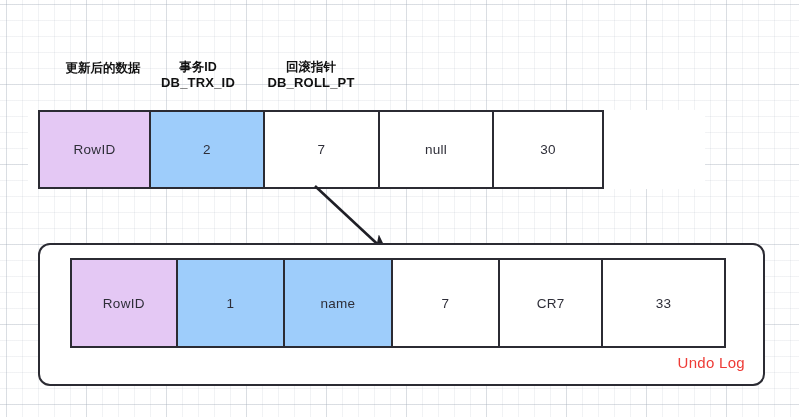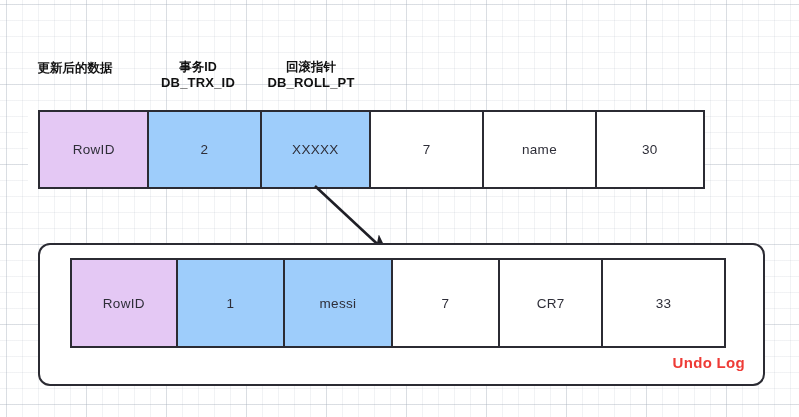--- a/index.html
+++ b/index.html
@@ -59,21 +59,21 @@
     position: absolute;
     text-align: center;
     font-size: 12px;
     color: #111111;
     line-height: 15px;
     font-weight: bold;
     white-space: nowrap;
   }
   .col-note .cn-cn { display: block; font-size: 12.5px; }
   .col-note .cn-en { display: block; font-size: 13px; letter-spacing: 0.2px; }
-  #note-data { left: 20px;  top: 61px;  width: 110px; }
+  #note-data { left: 48px;  top: 61px;  width: 110px; }
   #note-trx  { left: 141px; top: 60px;  width: 114px; }
   #note-roll { left: 252px; top: 60px;  width: 118px; }
 
   
   .record-table {
     position: absolute;
     display: flex;
     box-sizing: border-box;
     background: #ffffff;
   }
@@ -113,21 +113,21 @@
     border: 2.5px solid #2b2b33;
     border-radius: 12px;
     background: #ffffff;
   }
   #undo-label {
     position: absolute;
     right: 18px;
     bottom: 13px;
     color: #ee3b36;
     font-size: 15px;
-    font-weight: bold;
+    font-weight: normal;
     letter-spacing: 0.3px;
     text-align: center;
   }
 
   
   #table-undo { left: 60px; top: 258px; width: 666px; height: 90px; }
   #table-undo .c0 { width: 111px; }
   #table-undo .c1 { width: 113px; }
   #table-undo .c2 { width: 113px; }
   #table-undo .c3 { width: 113px; }
@@ -162,41 +162,40 @@
   </div>
 
   <div class="col-note" id="note-trx">
     <span class="cn-cn">事务ID</span>
     <span class="cn-en">DB_TRX_ID</span>
   </div>
 
   <div class="record-table" id="table-main">
     <div class="cell c0 purple">RowID</div>
     <div class="cell c1 blue">2</div>
-    <div class="cell c2 blue">XXXXX</div>
     <div class="cell c3">7</div>
-    <div class="cell c4">name</div>
+    <div class="cell c4">null</div>
     <div class="cell c5">30</div>
   </div>
 
   <svg id="arrow-svg" viewBox="0 0 120 100" xmlns="http://www.w3.org/2000/svg">
     <defs>
       <marker id="arrowhead" markerWidth="9" markerHeight="9" refX="7.2" refY="3.1" orient="auto" markerUnits="strokeWidth">
         <path d="M0,0 L8,3.1 L0,6.2 L1.9,3.1 Z" fill="#1f1f26"></path>
       </marker>
     </defs>
     <line x1="20" y1="11" x2="92" y2="78" stroke="#1f1f26" stroke-width="2.6" marker-end="url(#arrowhead)"></line>
   </svg>
 
   <div id="undo-panel">
     <div id="undo-label">Undo Log</div>
   </div>
 
   <div class="record-table" id="table-undo">
     <div class="cell c0 purple">RowID</div>
     <div class="cell c1 blue">1</div>
-    <div class="cell c2 blue">messi</div>
+    <div class="cell c2 blue">name</div>
     <div class="cell c3">7</div>
     <div class="cell c4">CR7</div>
     <div class="cell c5">33</div>
   </div>
 
 </div>
 
 </body></html>

